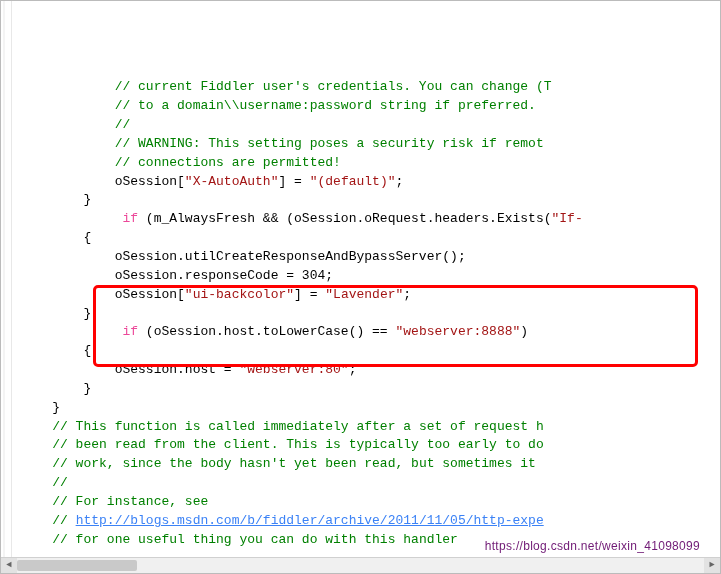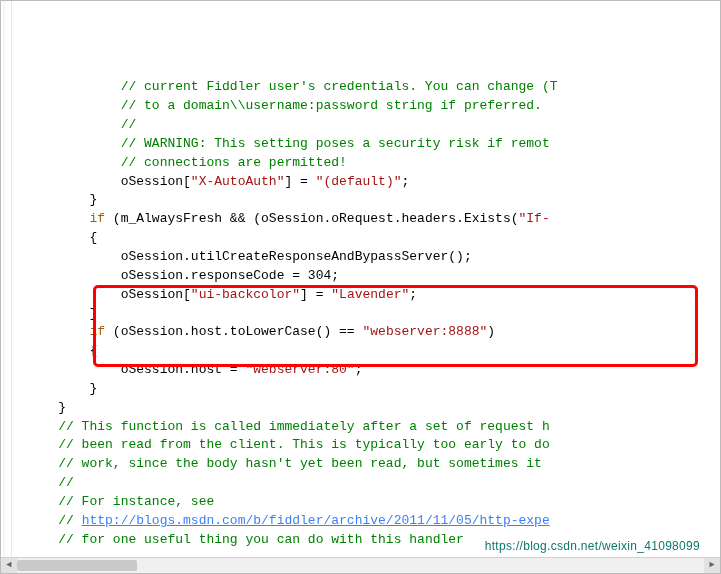--- a/index.html
+++ b/index.html
@@ -12,21 +12,21 @@
     height: 574px;
     overflow: hidden;
     position: relative;
     border: 1px solid #bbb;
   }
   .code-panel {
     width: 100%;
     height: 100%;
     overflow: hidden;
     position: relative;
-    padding-left: 12px;
+    padding-left: 6px;
     padding-top: 2px;
     white-space: pre;
     color: #000;
   }
   .vdivider {
     position: absolute;
     left: 10px;
     top: 0;
     bottom: 12px;
     width: 1px;
@@ -37,21 +37,21 @@
     left: 2px;
     top: 0;
     bottom: 12px;
     width: 2px;
     background: #f4f4f4;
   }
   .code-line {
     padding-left: 14px;
   }
   .c-comment { color: #008000; }
-  .c-keyword { color: #a16207; }
+  .c-keyword { color: #ec4899; margin-left: 39px; }
   .c-string  { color: #a31515; }
   .c-link    { color: #3b82f6; text-decoration: underline; }
   .highlight-box {
     position: absolute;
     border: 3px solid #ff0000;
     border-radius: 5px;
     left: 92px;
     top: 284px;
     width: 605px;
     height: 82px;
@@ -92,21 +92,21 @@
     left: 0;
     width: 120px;
     height: 11px;
     background: #c9c9c9;
     border-radius: 2px;
   }
   .watermark {
     position: absolute;
     right: 20px;
     bottom: 18px;
-    color: #0f766e;
+    color: #701a75;
     font-family: Arial, sans-serif;
     font-size: 12px;
     letter-spacing: 0.3px;
     pointer-events: none;
   }
 </style>
 </head>
 <body>
 
 <div class="code-panel">

